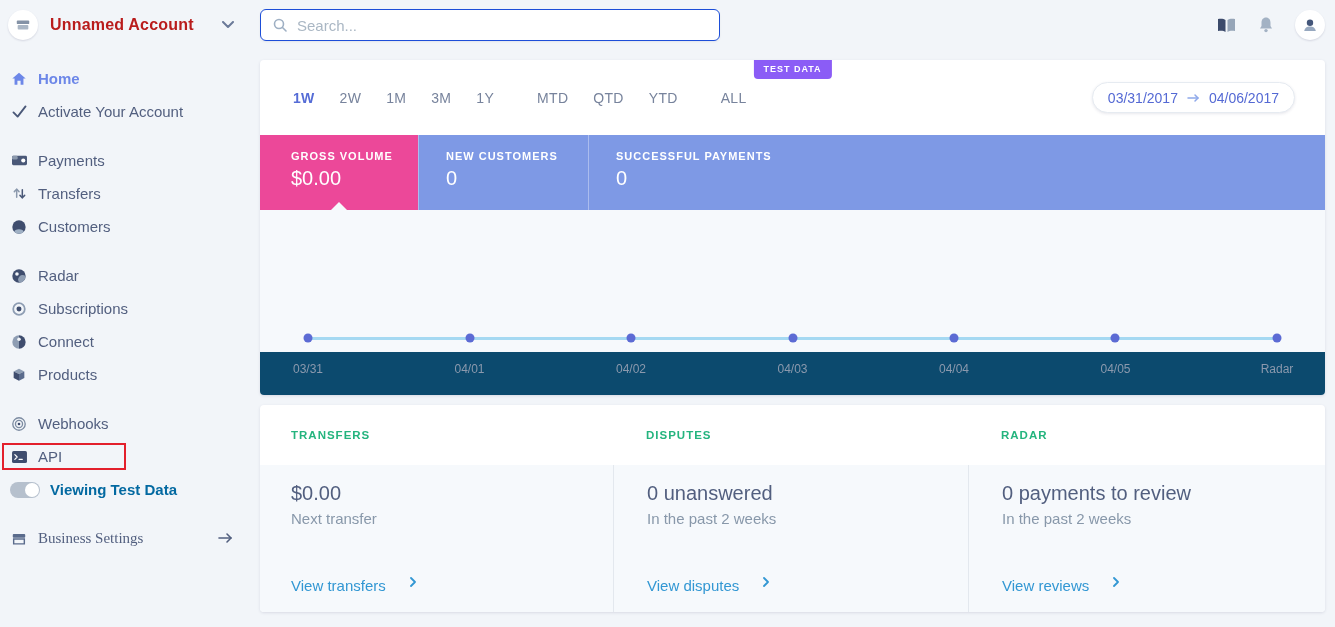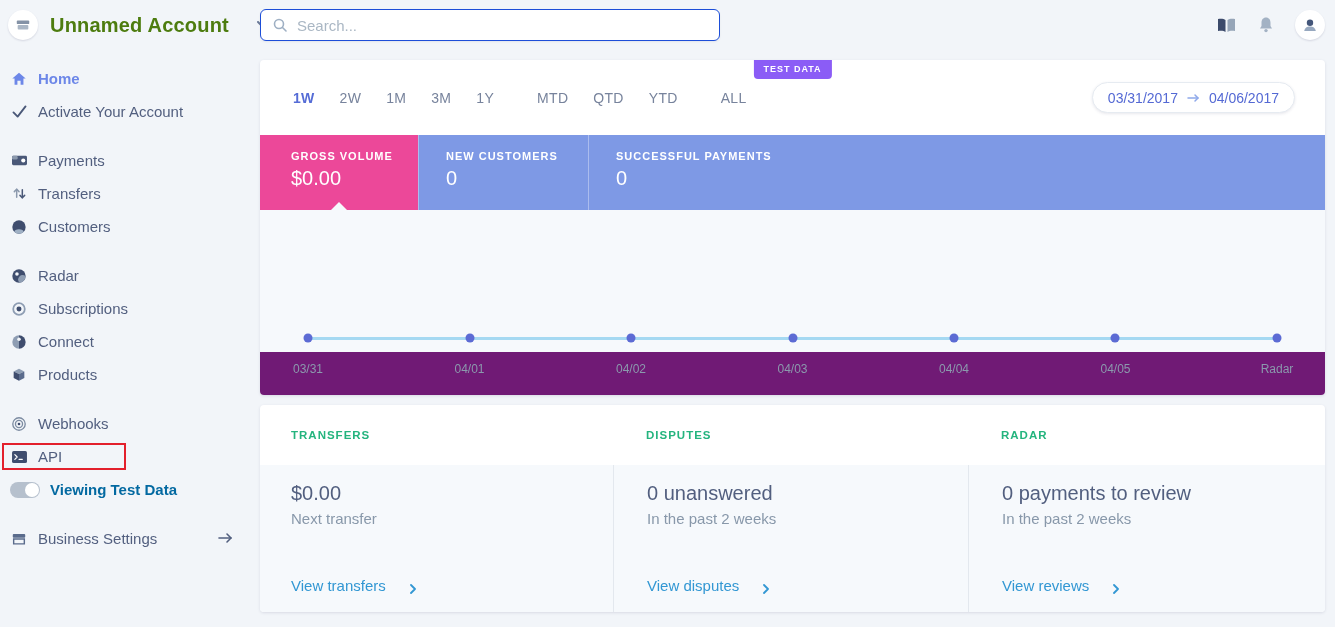--- a/index.html
+++ b/index.html
@@ -8,37 +8,37 @@
     position:relative;
     background:#f2f5f9;
     font-family:"Liberation Sans", sans-serif;
     overflow:hidden;
     color:#525f7f;
   }
   
   .topbar { position:absolute; top:0; left:0; right:0; height:50px; }
   .account-btn { position:absolute; left:8px; top:10px; height:30px; display:flex; align-items:center; cursor:pointer; }
   .account-circle { width:30px; height:30px; border-radius:50%; background:#fff; box-shadow:0 1px 2px rgba(50,50,93,.15); display:flex; align-items:center; justify-content:center; }
-  .account-name { margin-left:12px; font-size:20px; font-weight:bold; color:#4d7c0f; letter-spacing:.2px; }
+  .account-name { margin-left:12px; font-size:16px; font-weight:bold; color:#b91c1c; letter-spacing:.2px; }
   .account-chevron { margin-left:28px; display:flex; }
   .searchbar { position:absolute; left:260px; top:9px; width:460px; height:32px; background:#fff; border:1px solid #1d4ed8; border-radius:6px; box-shadow:0 1px 2px rgba(50,50,93,.08); display:flex; align-items:center; padding:0 10px; }
   .searchbar input { flex:1; margin-left:8px; border:none; outline:none; background:transparent; font-size:15px; color:#525f7f; font-family:"Liberation Sans",sans-serif; }
   .searchbar input::placeholder { color:#aab7c4; }
   .topbar-right { position:absolute; right:10px; top:0; height:50px; display:flex; align-items:center; gap:20px; }
   .icon-btn { display:flex; align-items:center; justify-content:center; cursor:pointer; }
   .avatar-circle { width:30px; height:30px; border-radius:50%; background:#fff; box-shadow:0 1px 2px rgba(50,50,93,.15); display:flex; align-items:center; justify-content:center; }
   
   .sidebar { position:absolute; left:0; top:50px; width:250px; padding:12px 0 0 10px; }
   .side-item { height:33px; display:flex; align-items:center; gap:10px; font-size:15px; color:#525f7f; cursor:pointer; white-space:nowrap; }
   .side-item.active { color:#6d87e8; font-weight:bold; }
   .side-item.muted { color:#0369a1; cursor:default;font-weight:bold; }
   .spacer { height:16px; }
   .icon18 { width:18px; height:18px; flex:0 0 18px; display:flex; align-items:center; justify-content:center; }
   .biz-row { padding-right:16px; justify-content:space-between; }
-  .biz-left { display:flex; align-items:center; gap:10px; }
+  .biz-left { display:flex; align-items:center; gap:10px;font-family:Liberation Serif, serif; }
   .toggle-pill { width:30px; height:16px; border-radius:8px; background:#b6c0cd; position:relative; flex:0 0 30px; }
   .toggle-knob { position:absolute; right:1px; top:1px; width:14px; height:14px; border-radius:50%; background:#fff; }
   .annotation-box { position:absolute; left:2px; top:443px; width:124px; height:27px; border:2px solid #e3202c; pointer-events:none; }
   
   .card { position:absolute; left:260px; width:1065px; background:#fff; border-radius:4px; box-shadow:0 1px 3px rgba(50,50,93,.13); }
   .chart-card { top:60px; height:335px; display:flex; flex-direction:column; }
   .tabs-row { height:75px; display:flex; align-items:center; padding-left:33px; position:relative; }
   .tab { margin-right:25px; font-size:14px; color:#77839c; cursor:pointer; letter-spacing:.3px; }
   .tab.active { color:#556cd6; font-weight:bold; }
   .tab.gap-left { margin-left:18px; }
@@ -49,37 +49,37 @@
   .seg .lbl { font-size:11px; font-weight:bold; letter-spacing:1px; }
   .seg .val { font-size:20px; margin-top:5px; }
   .seg1 { width:158px; background:#ec4899; padding-left:31px; position:relative; }
   .seg2 { width:170px; background:#7e99e5; border-left:1px solid rgba(255,255,255,.35); }
   .seg3 { flex:1; background:#7e99e5; border-left:1px solid rgba(255,255,255,.35); }
   .notch { position:absolute; bottom:0; left:50%; transform:translateX(-50%); width:0; height:0; border-left:8px solid transparent; border-right:8px solid transparent; border-bottom:8px solid #f6f9fc; }
   .chart-area { height:142px; background:#f6f9fc; position:relative; }
   .chart-line { position:absolute; left:48px; right:48px; top:127px; height:3px; background:#a5d9f2; border-radius:2px; }
   .dot-track { position:absolute; left:48px; right:48px; top:128px; height:0; }
   .dot { position:absolute; width:9px; height:9px; border-radius:50%; background:#5c6bd4; transform:translate(-50%,-50%); }
-  .xlabels-row { height:43px; background:#701a75; position:relative; border-radius:0 0 4px 4px; }
+  .xlabels-row { height:43px; background:#0c4a6e; position:relative; border-radius:0 0 4px 4px; }
   .xlabel-track { position:absolute; left:48px; right:48px; top:10px; height:0; }
   .xlab { position:absolute; transform:translateX(-50%); font-size:12px; color:#8b99ad; white-space:nowrap; }
   
   .summary-card { top:405px; height:207px; display:flex; flex-direction:column; }
   .sum-head { height:60px; display:flex; align-items:center; }
   .hcell { width:353px; padding-left:31px; font-size:11.5px; font-weight:bold; letter-spacing:1px; color:#24b47e; }
   .hcell:nth-child(2) { width:355px; padding-left:33px; }
   .hcell:nth-child(3) { flex:1; padding-left:33px; }
   .sum-body { flex:1; background:#f6f9fc; display:flex; border-radius:0 0 4px 4px; }
   .scol { width:353px; padding:17px 20px 18px 31px; display:flex; flex-direction:column; }
   .scol + .scol { border-left:1px solid #e3e8ee; padding-left:33px; }
   .scol:nth-child(2) { width:355px; }
   .scol:nth-child(3) { flex:1; }
   .sval { font-size:20px; color:#525f7f; }
   .ssub { font-size:15px; color:#8898aa; margin-top:5px; }
-  .slink { margin-top:auto; font-size:15px; color:#3297d3; display:flex; align-items:flex-end; gap:24px; cursor:pointer; }
+  .slink { margin-top:auto; font-size:15px; color:#3297d3; display:flex; align-items:flex-start; gap:24px; cursor:pointer; }
 </style>
 </head>
 <body>
 
 <div class="topbar">
   <div class="account-btn">
     <span class="account-circle">
       <svg width="16" height="16" viewBox="0 0 18 18">
           <rect x="2" y="4" width="14" height="4" rx="1" fill="#8492a6"></rect>
           <rect x="3" y="9" width="12" height="5" rx="1" fill="#aab6c5"></rect>

